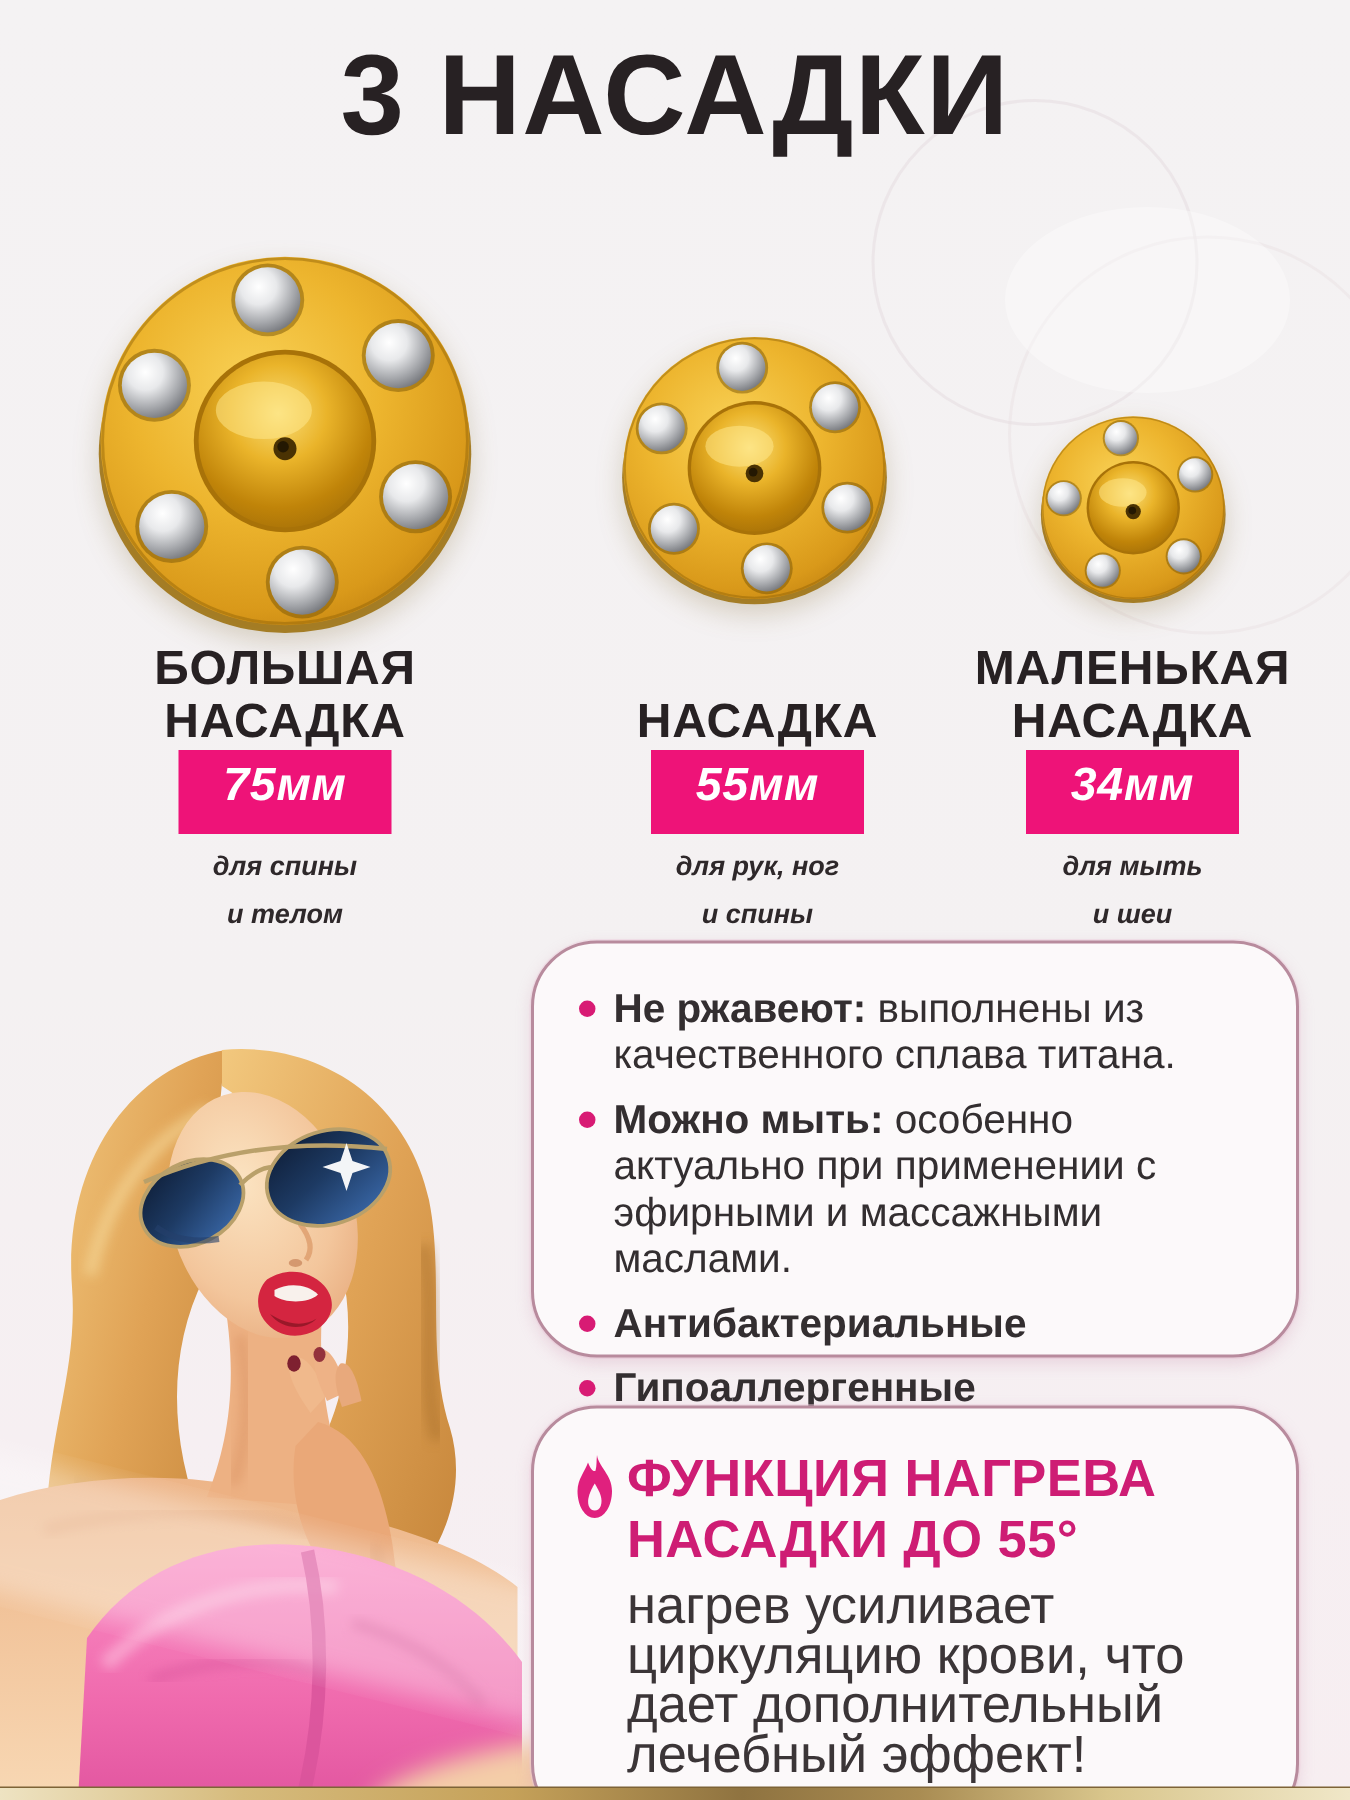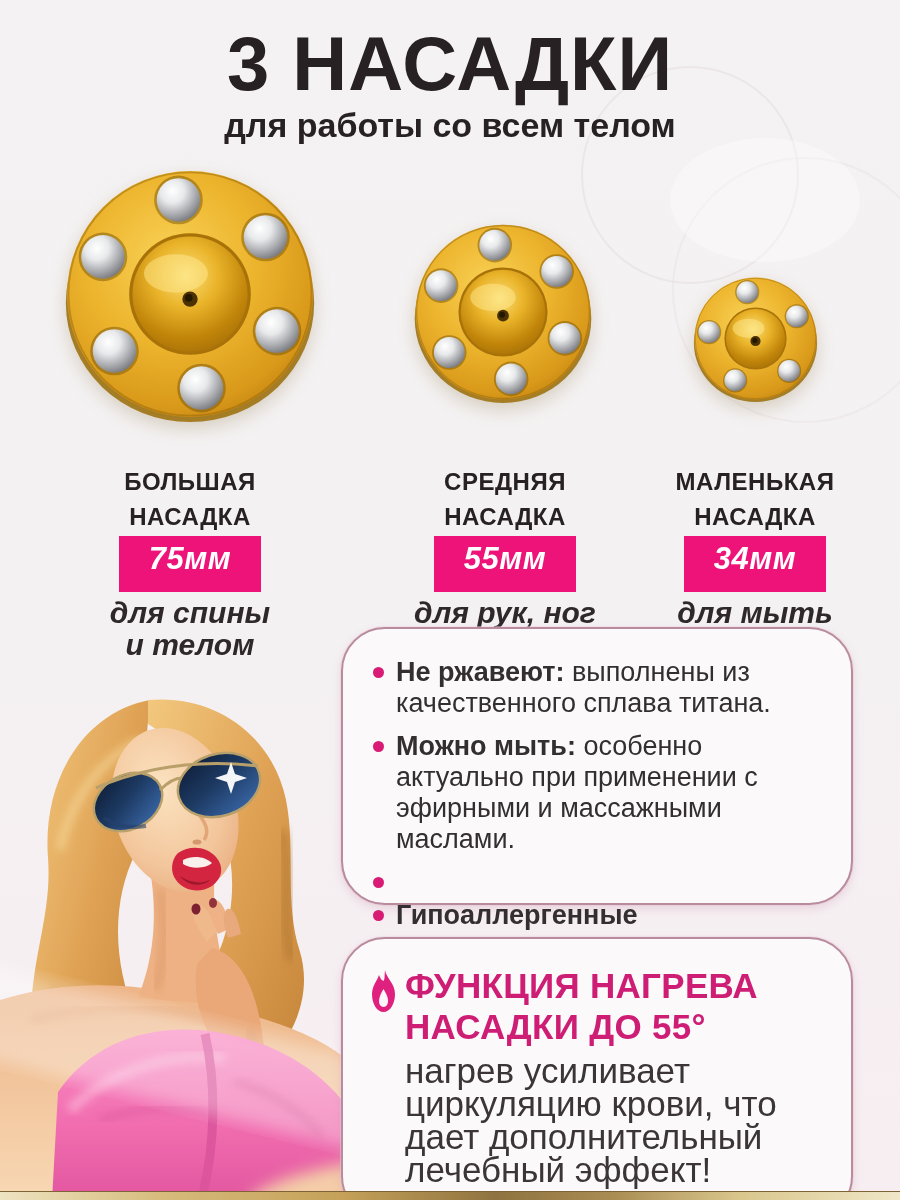--- a/index.html
+++ b/index.html
@@ -20,29 +20,29 @@
     font-size:34px;font-weight:700;color:#272123;
   }
   
   .disc{position:absolute;filter:drop-shadow(0 7px 9px rgba(110,80,15,.22));}
   .disc-large{left:62px;top:166px;width:256px;height:256px;}
   .disc-medium{left:412px;top:221px;width:182px;height:182px;}
   .disc-small{left:692px;top:275px;width:127px;height:127px;}
   
   .col{position:absolute;top:428px;width:300px;text-align:center;}
   .col1{left:40px;} .col2{left:355px;} .col3{left:605px;}
-  .att-name{font-size:24px;font-weight:800;color:#272123;line-height:35px;letter-spacing:.5px;margin-top:36px;}
+  .att-name{font-size:32px;font-weight:800;color:#272123;line-height:35px;letter-spacing:.5px;}
   .size-badge{
     display:inline-block;margin-top:2px;height:56px;line-height:45px;padding:0 30px;
     background:#ee1378;color:#fff;font-size:31px;font-weight:700;font-style:italic;letter-spacing:.5px;
   }
-  .att-use{margin-top:5px;font-size:30px;font-weight:600;font-style:italic;color:#2e282a;line-height:32px;}
+  .att-use{margin-top:5px;font-size:18px;font-weight:600;font-style:italic;color:#2e282a;line-height:32px;}
   
   .card{
-    position:absolute;left:341px;width:512px;box-sizing:border-box;
+    position:absolute;left:354px;width:512px;box-sizing:border-box;
     background:#fcf9fa;border:2px solid #b88b9d;border-radius:44px;
     box-shadow:0 4px 10px rgba(205,150,175,.30), 0 0 0 1px rgba(240,210,225,.45);
     z-index:3;
   }
   .card-features{top:627px;height:278px;padding:28px 24px 0 30px;}
   .feat-item{display:flex;margin-bottom:12px;}
   .dot{flex:0 0 11px;width:11px;height:11px;border-radius:50%;background:#d81b74;margin:10px 12px 0 0;}
   .feat-text{font-size:27px;line-height:31px;color:#332e30;text-align:left;}
   .feat-text b{font-weight:700;}
   .card-heating{top:937px;height:283px;}
@@ -163,21 +163,20 @@
     <g>
       <ellipse cx="545" cy="520" rx="300" ry="62" fill="#f4cda8" filter="url(#soft8)"></ellipse>
       <ellipse cx="720" cy="525" rx="120" ry="50" fill="#f0c49c" filter="url(#soft8)"></ellipse>
       <ellipse cx="532" cy="505" rx="58" ry="48" fill="#6b4a3a" filter="url(#soft8)"></ellipse>
       <path d="M592 448 L638 452 L630 510 L586 510 Z" fill="#f272b4"></path>
       <path d="M598 452 L612 454 L606 510 L594 510 Z" fill="#fa9cce" opacity=".9"></path>
     </g>
   </svg>
 
   <div class="title">3 НАСАДКИ</div>
-  <div class="subtitle">для работы со всем телом</div>
 
   <svg class="disc disc-large" viewBox="0 0 200 200">
     <defs>
       <radialGradient id="gDisc" cx="42%" cy="36%" r="75%">
         <stop offset="0%" stop-color="#f9d257"></stop>
           <stop offset="45%" stop-color="#edb52e"></stop>
         <stop offset="80%" stop-color="#d9991a"></stop>
           <stop offset="100%" stop-color="#bd7d0e"></stop>
       </radialGradient>
       <radialGradient id="gBowl" cx="46%" cy="34%" r="70%">
@@ -272,21 +271,21 @@
     </div>
     <div class="size-badge">75мм</div>
     <div class="att-use">
       <span>для спины</span><br>
       <span>и телом</span>
     </div>
   </div>
 
   <div class="col col2">
     <div class="att-name">
-      <span>СРЕДНЯЯ</span><br>
+      <br>
       <span>НАСАДКА</span>
     </div>
     <div class="size-badge">55мм</div>
     <div class="att-use">
       <span>для рук, ног</span><br>
       <span>и спины</span>
     </div>
   </div>
 
   <div class="col col3">
@@ -305,20 +304,21 @@
     <div class="feat-item">
       <span class="dot"></span>
       <span class="feat-text"><b>Не ржавеют:</b><span> выполнены из качественного сплава титана.</span></span>
     </div>
     <div class="feat-item">
       <span class="dot"></span>
       <span class="feat-text"><b>Можно мыть:</b><span> особенно актуально при применении с эфирными и массажными маслами.</span></span>
     </div>
     <div class="feat-item">
       <span class="dot"></span>
+      <span class="feat-text"><b>Антибактериальные</b><span></span></span>
     </div>
     <div class="feat-item">
       <span class="dot"></span>
       <span class="feat-text"><b>Гипоаллергенные</b><span></span></span>
     </div>
   </div>
 
   <div class="card card-heating">
     <svg class="flame" viewBox="0 0 38 46">
       <path d="M20 1 C21 9 30 14 30 25 C30 35 25 43 18.5 43 C12 43 7 35 7 25 C7 17 12 12 14 6 C15.5 10 17.5 12.5 19 11.5 C20 8 19.5 4.5 20 1 Z" fill="#e0207e"></path>

